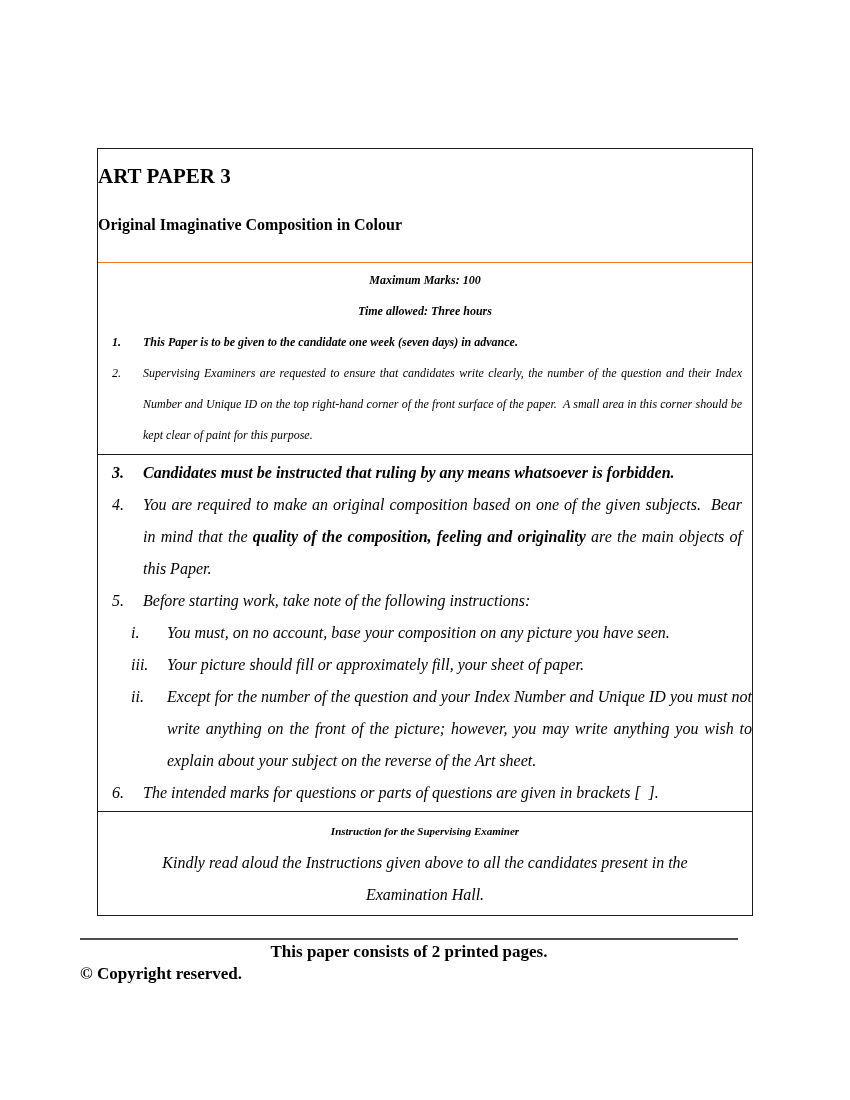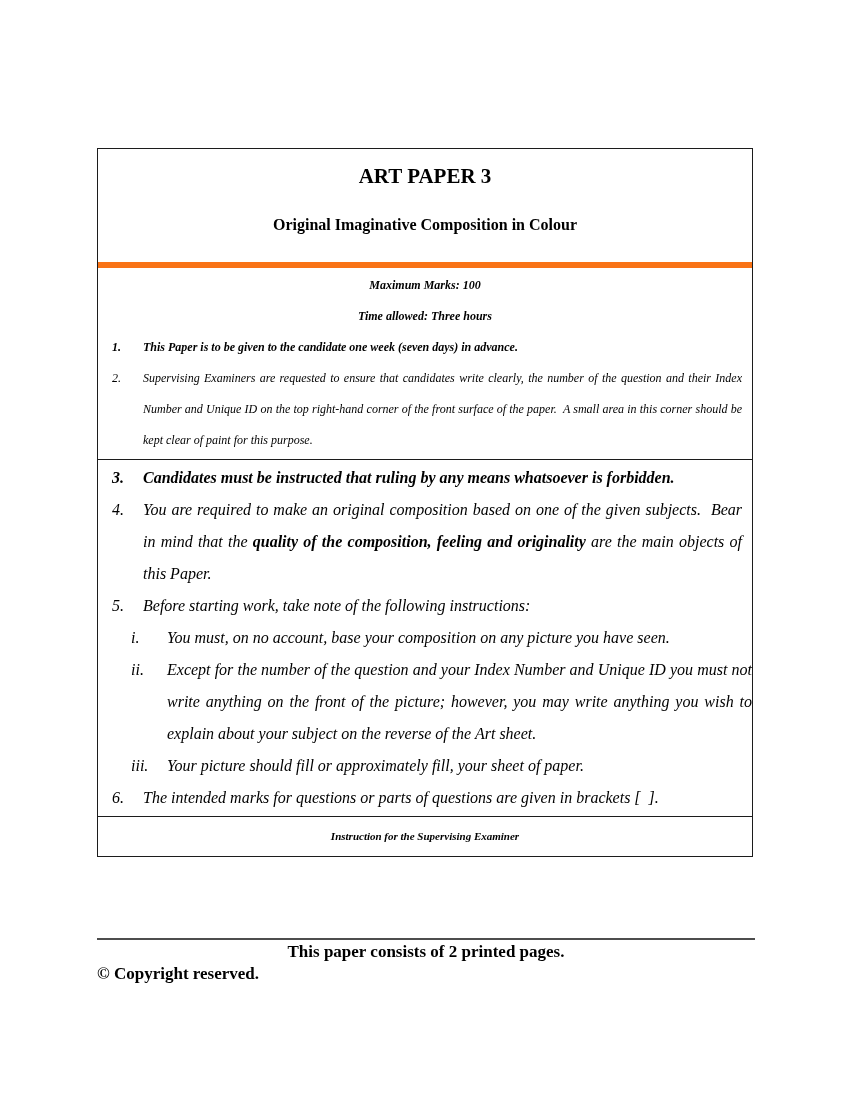--- a/index.html
+++ b/index.html
@@ -21,22 +21,21 @@
       left: 97px;
       top: 148px;
       width: 656px;
       box-sizing: border-box;
       border: 1px solid #1c1c1c;
       background: #ffffff;
     }
 
     
     .sec-header {
-      border-bottom: 6px solid #f97316;
-      text-align: center;
+      border-bottom: 1px solid #f97316;
       padding: 15px 0 24px 0;
     }
     .paper-title {
       font-size: 21px;
       font-weight: bold;
       line-height: 24px;
       margin: 0 0 24px 0;
     }
     .paper-subtitle {
       font-size: 16px;
@@ -109,21 +108,21 @@
       font-size: 11px;
     }
     .supervisor-note {
       max-width: 610px;
       margin: 0 auto;
     }
 
     
     .doc-footer {
       position: absolute;
-      left: 97px;
+      left: 80px;
       top: 938px;
       width: 658px;
     }
     .footer-rule {
       border: none;
       border-top: 2px solid #4d4d4d;
       margin: 0 0 1px 0;
     }
     .pages-note {
       text-align: center;
@@ -184,37 +183,38 @@
       <span class="num">5.</span>
       <span class="body">Before starting work, take note of the following instructions:</span>
     </div>
 
     <div class="sub-item">
       <span class="num">i.</span>
       <span class="body">You must, on no account, base your composition on any picture you have seen.</span>
     </div>
 
     <div class="sub-item">
+      <span class="num">iii.</span>
+      <span class="body">Your picture should fill or approximately fill, your sheet of paper.</span>
+    </div>
+
+    <div class="sub-item">
       <span class="num">ii.</span>
       <span class="body">Except for the number of the question and your Index Number and Unique ID you must not write anything on the front of the picture; however, you may write anything you wish to explain about your subject on the reverse of the Art sheet.</span>
     </div>
 
-    <div class="sub-item">
-      <span class="num">iii.</span>
-      <span class="body">Your picture should fill or approximately fill, your sheet of paper.</span>
-    </div>
-
     <div class="item">
       <span class="num">6.</span>
       <span class="body">The intended marks for questions or parts of questions are given in brackets [&nbsp; ].</span>
     </div>
   </div>
 
   <div class="sec-supervisor">
     <div class="supervisor-heading">Instruction for the Supervising Examiner</div>
+    <div class="supervisor-note">Kindly read aloud the Instructions given above to all the candidates present in the Examination Hall.</div>
   </div>
 
 </div>
 
 <div class="doc-footer">
   <hr class="footer-rule">
   <div class="pages-note">This paper consists of 2 printed pages.</div>
   <div class="copyright-note">© Copyright reserved.</div>
 </div>
 

